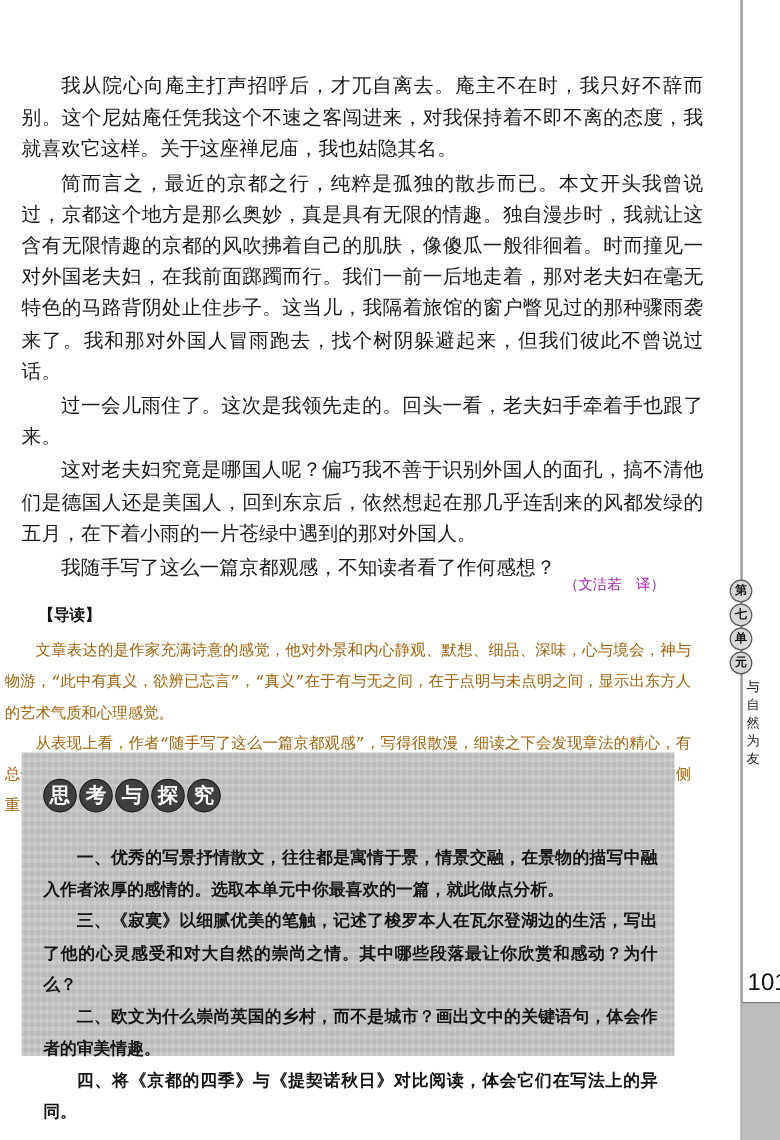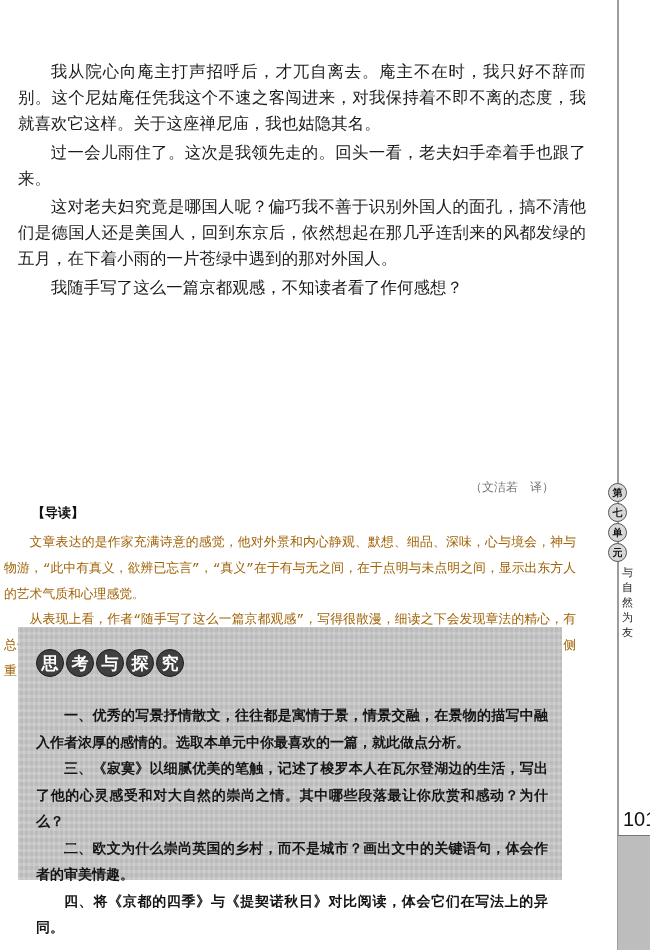--- a/index.html
+++ b/index.html
@@ -10,21 +10,21 @@
     color: #1a1a1a;
   }
   .main-text {
     position: absolute; left: 16px; top: 57px; width: 572px;
     font-size: 16.4px; line-height: 26.2px; letter-spacing: 0.1px;
     text-align: justify;
   }
   .main-text p { margin: 2px; text-indent: 2em; }
   .attribution {
     position: absolute; left: 470px; top: 479px;
-    font-size: 12px; color: #737373;
+    font-size: 12px; color: #a21caf;
   }
   .guide-title {
     position: absolute; left: 32px; top: 504px;
     font-size: 13px; font-weight: bold; color: #111;
   }
   .guide-text {
     position: absolute; left: 4px; top: 530px; width: 572px;
     font-size: 12.8px; line-height: 25.8px; text-align: justify;
     font-family: Liberation Mono, monospace;
     color: #a16207;
@@ -76,20 +76,21 @@
   .tab-gray {
     position: absolute; left: 618px; top: 835px; width: 32px; height: 115px;
     background: #bdbdbd; border-top: 1px solid #777;
   }
 </style>
 </head>
 <body>
 
 <div class="main-text">
   <p>我从院心向庵主打声招呼后，才兀自离去。庵主不在时，我只好不辞而别。这个尼姑庵任凭我这个不速之客闯进来，对我保持着不即不离的态度，我就喜欢它这样。关于这座禅尼庙，我也姑隐其名。</p>
+  <p>简而言之，最近的京都之行，纯粹是孤独的散步而已。本文开头我曾说过，京都这个地方是那么奥妙，真是具有无限的情趣。独自漫步时，我就让这含有无限情趣的京都的风吹拂着自己的肌肤，像傻瓜一般徘徊着。时而撞见一对外国老夫妇，在我前面踯躅而行。我们一前一后地走着，那对老夫妇在毫无特色的马路背阴处止住步子。这当儿，我隔着旅馆的窗户瞥见过的那种骤雨袭来了。我和那对外国人冒雨跑去，找个树阴躲避起来，但我们彼此不曾说过话。</p>
   <p>过一会儿雨住了。这次是我领先走的。回头一看，老夫妇手牵着手也跟了来。</p>
   <p>这对老夫妇究竟是哪国人呢？偏巧我不善于识别外国人的面孔，搞不清他们是德国人还是美国人，回到东京后，依然想起在那几乎连刮来的风都发绿的五月，在下着小雨的一片苍绿中遇到的那对外国人。</p>
   <p>我随手写了这么一篇京都观感，不知读者看了作何感想？</p>
 </div>
 
 <div class="attribution">（文洁若　译）</div>
 
 <div class="guide-title">【导读】</div>
 <div class="guide-text">
   <p>文章表达的是作家充满诗意的感觉，他对外景和内心静观、默想、细品、深味，心与境会，神与物游，“此中有真义，欲辨已忘言”，“真义”在于有与无之间，在于点明与未点明之间，显示出东方人的艺术气质和心理感觉。</p>

